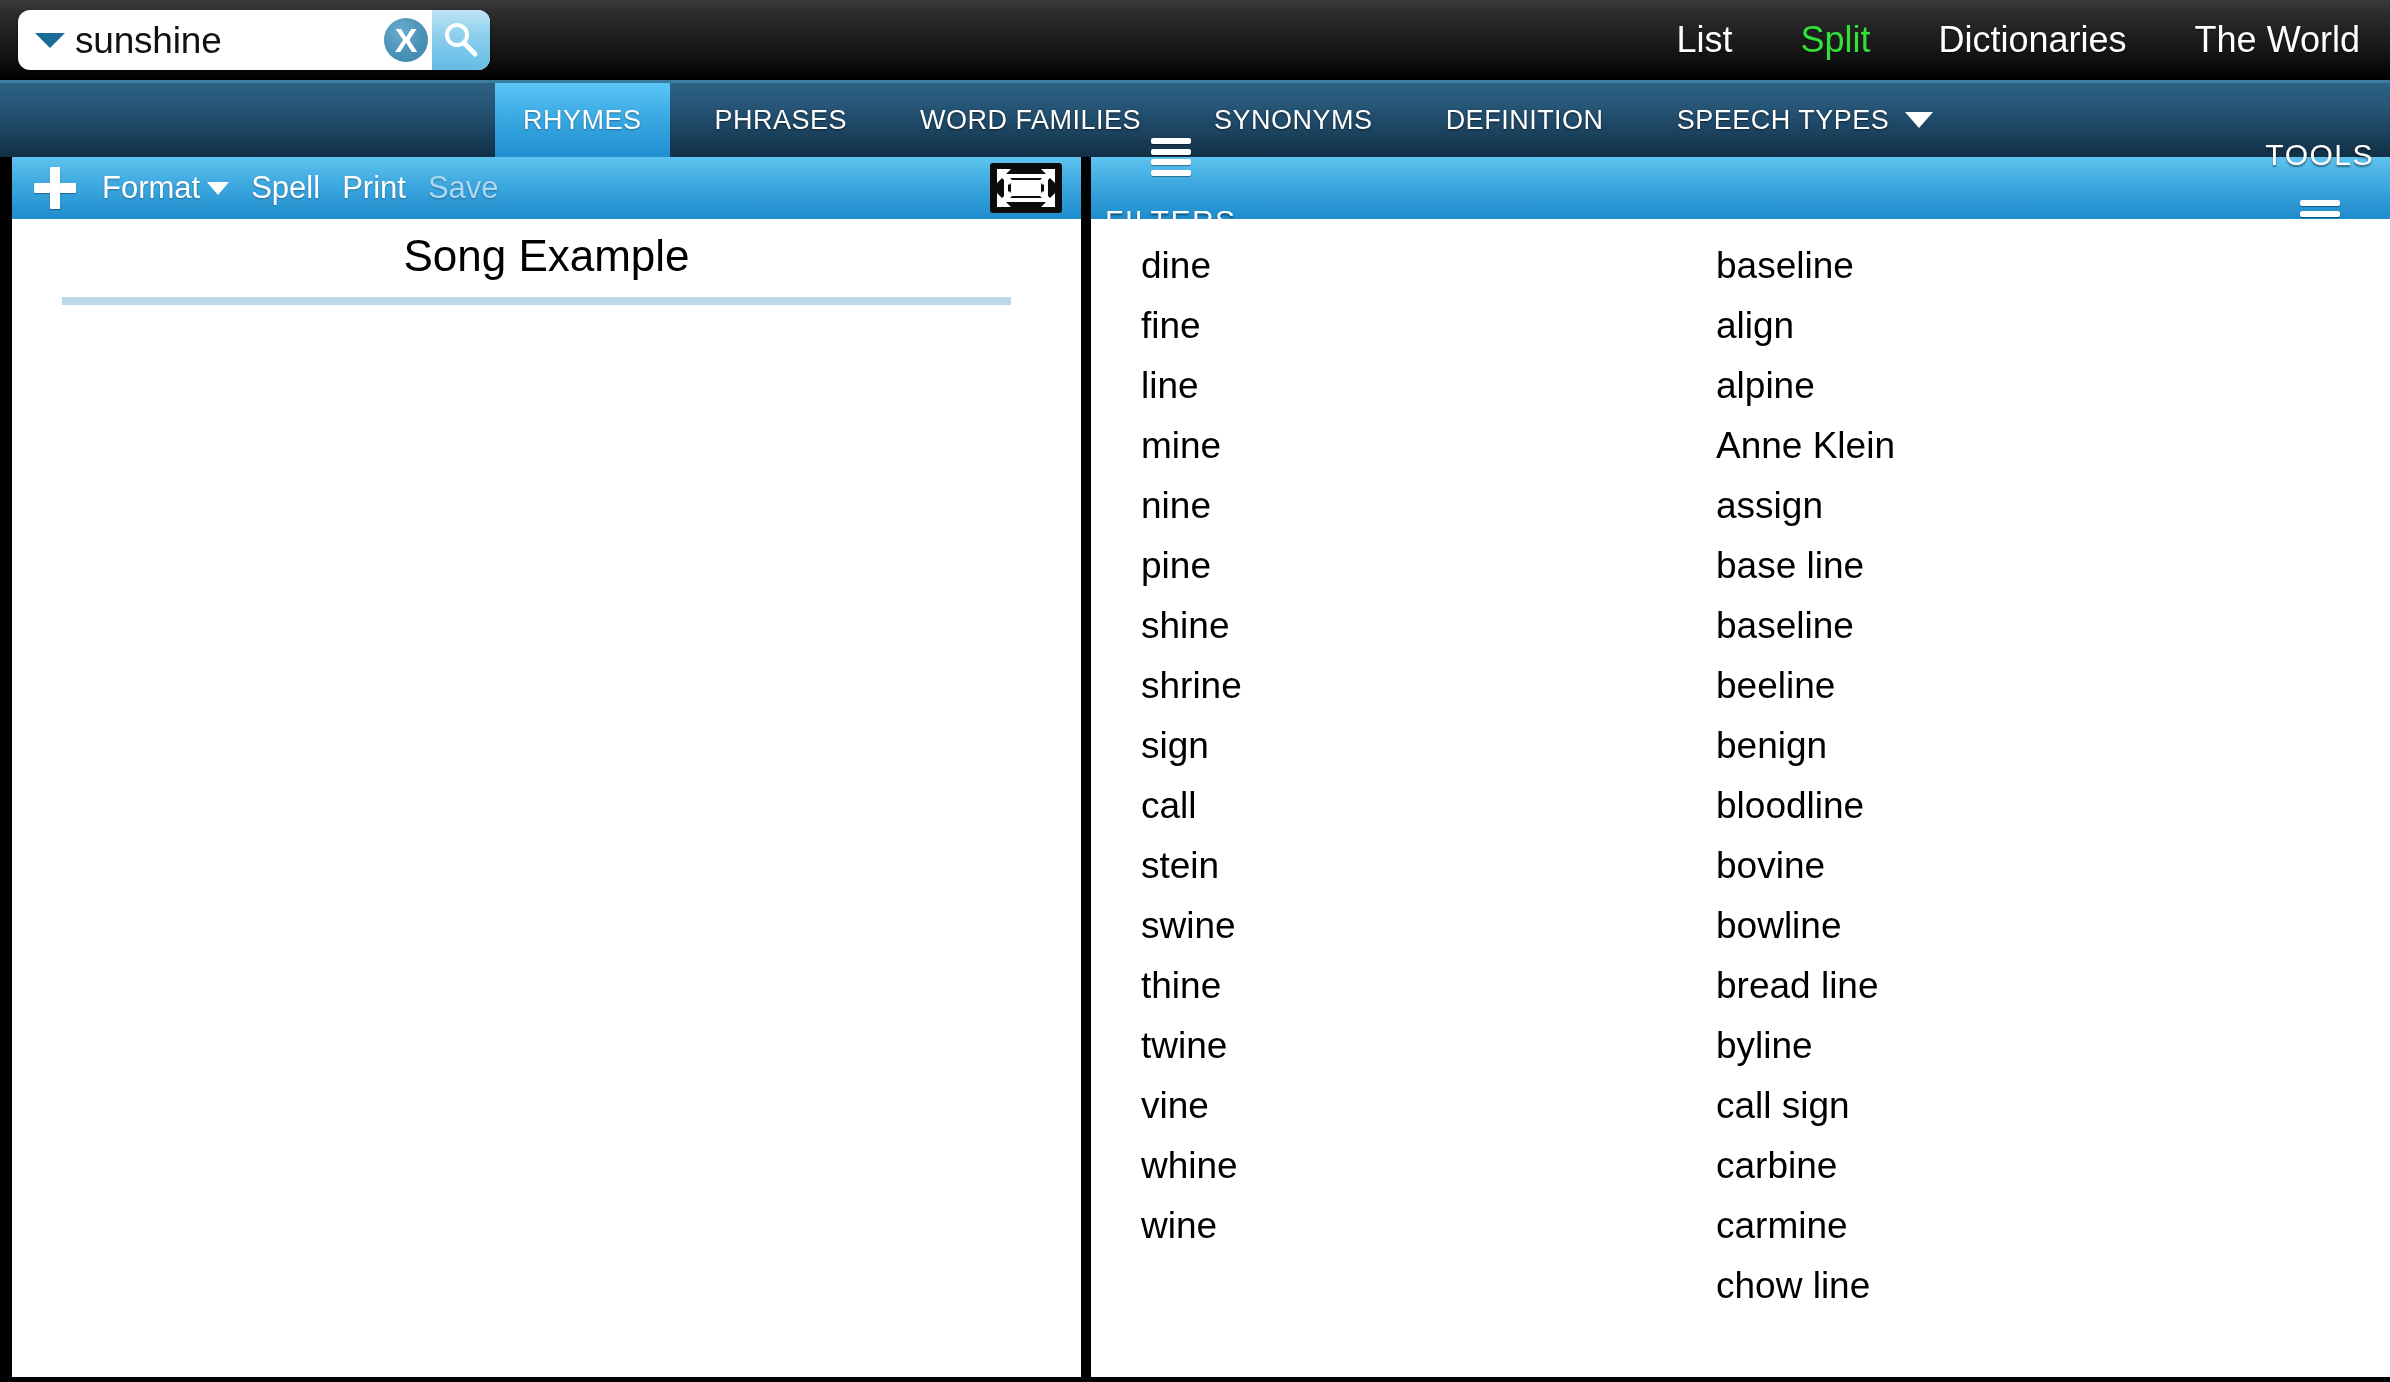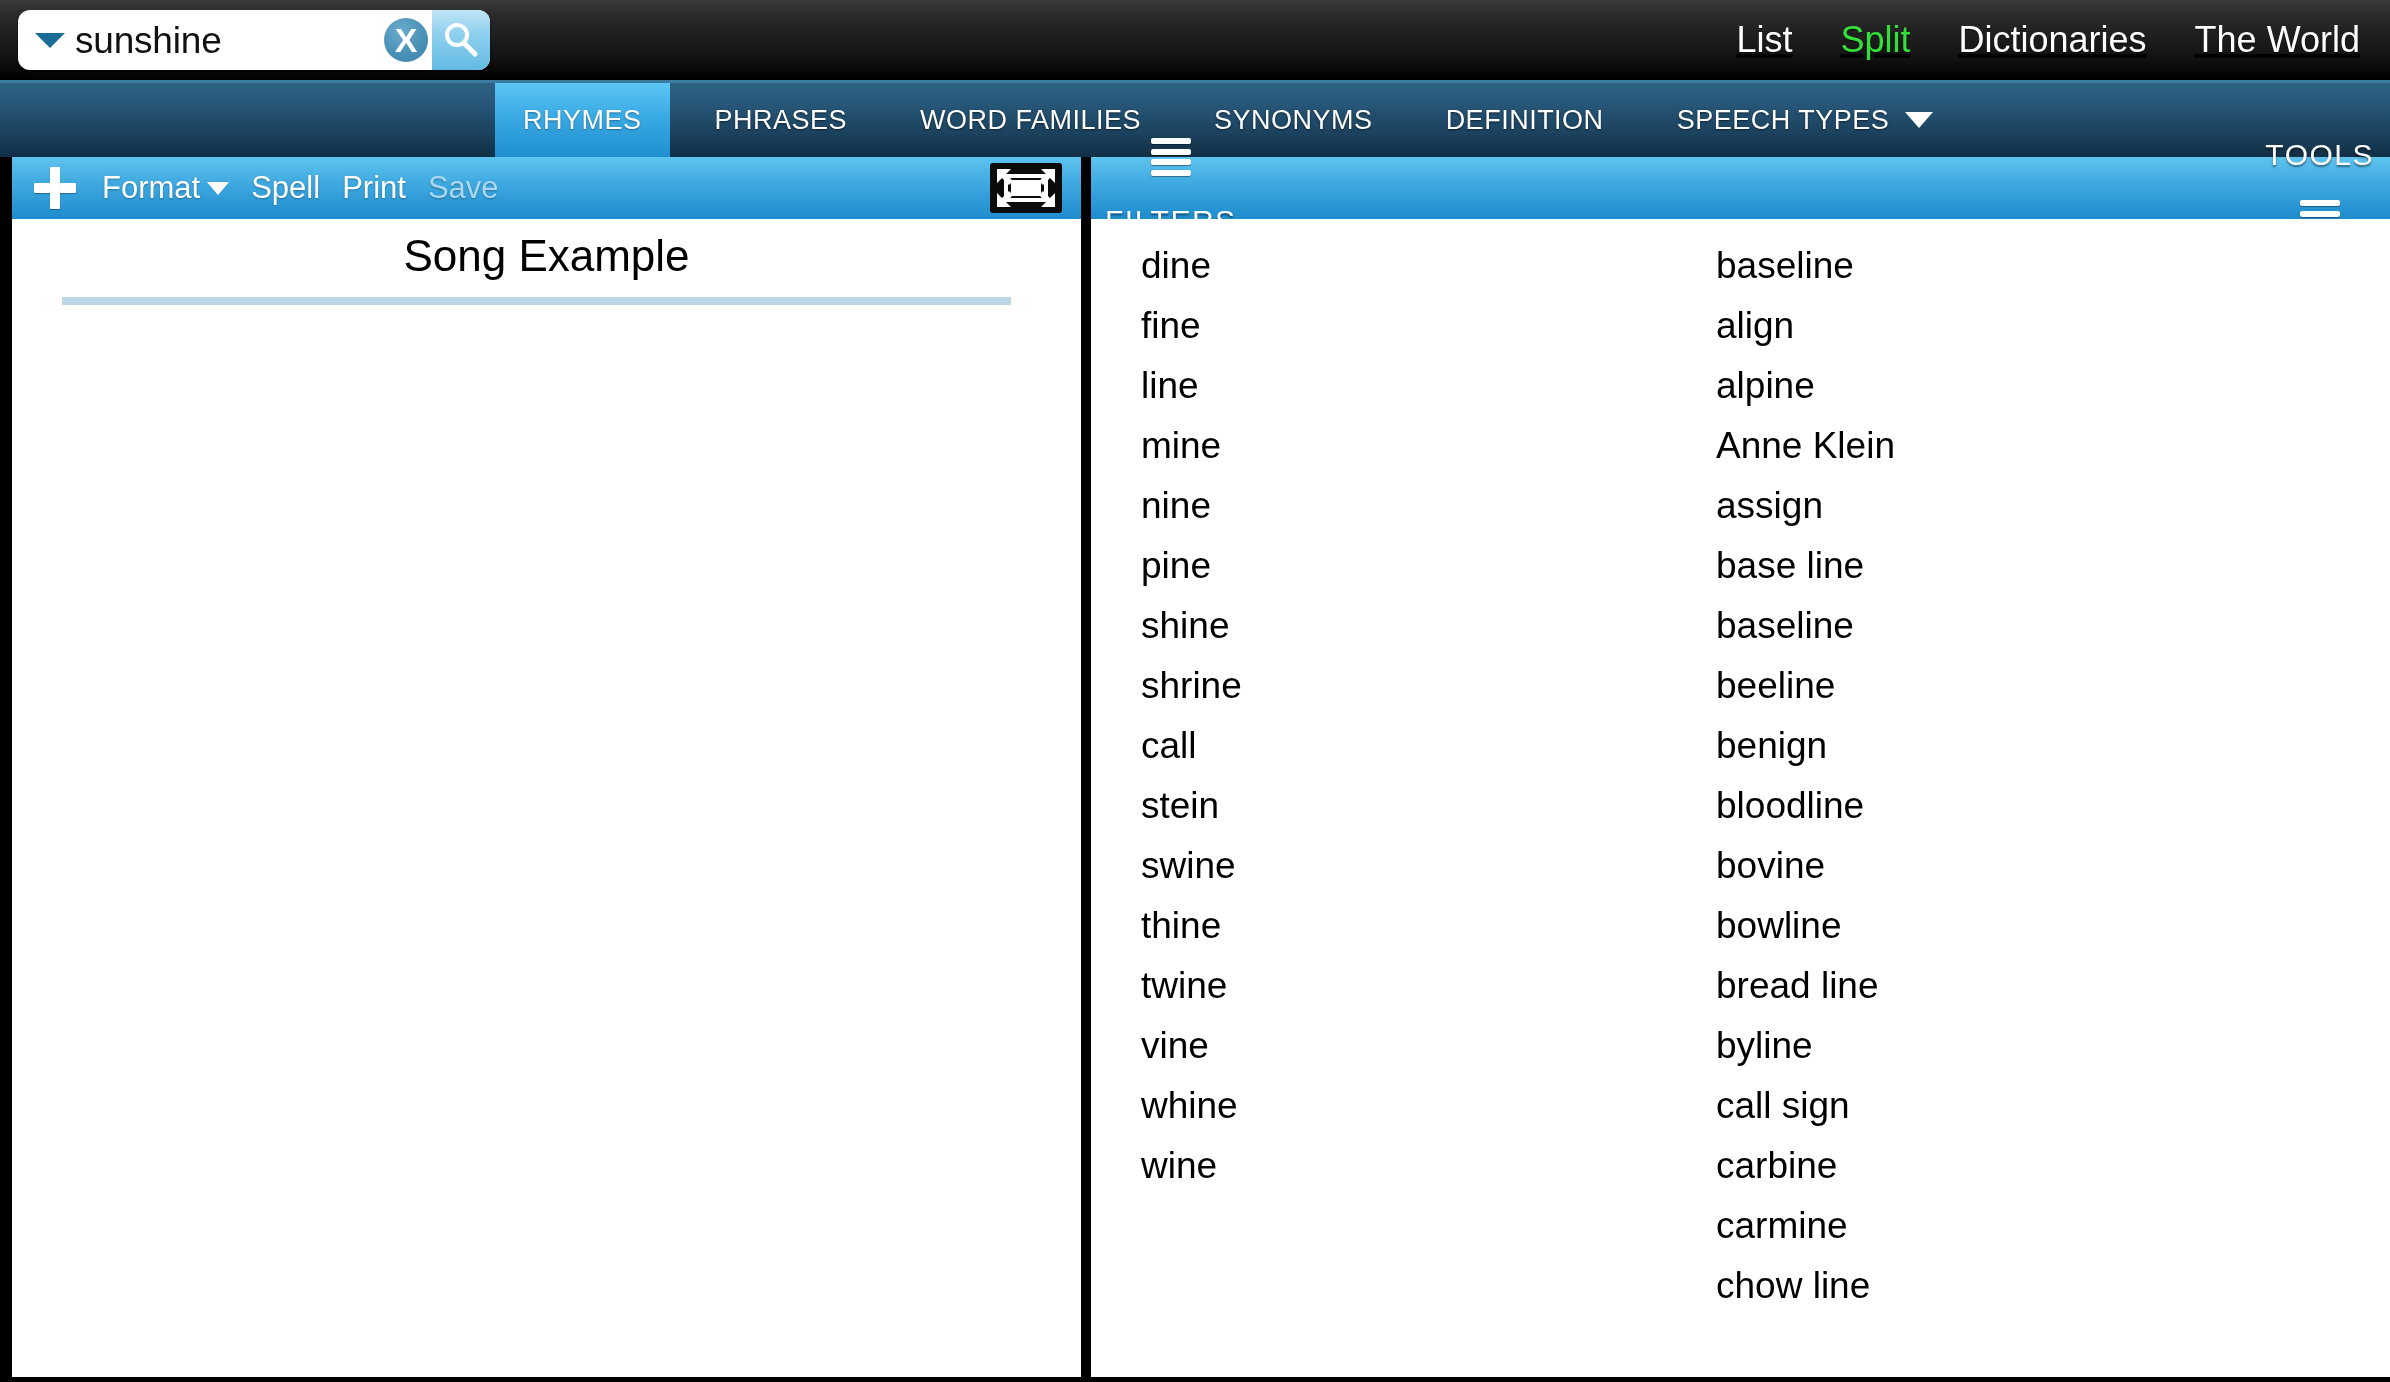--- a/index.html
+++ b/index.html
@@ -51,21 +51,21 @@
   }
   .search-go {
     flex: 0 0 auto;
     width: 58px; height: 60px;
     background: linear-gradient(to bottom, #bfe4f5 0%, #8ed0ee 40%, #63bbe4 100%);
     display: flex; align-items: center; justify-content: center;
   }
 
   .topnav {
     position: absolute; right: 30px; top: 0; height: 80px;
-    display: flex; align-items: center; gap: 48px; text-decoration: underline;
+    display: flex; align-items: center; gap: 68px;
   }
   .topnav .navitem {
     font-size: 36px; color: #ffffff; white-space: nowrap;
     text-shadow: 0 1px 1px rgba(0,0,0,0.7);
   }
   .topnav .navitem.active { color: #33e03b; }
 
   
   .tabbar {
     position: absolute; left: 0; top: 80px; width: 2390px; height: 77px;
@@ -315,20 +315,21 @@
     <div class="results-body">
       <div class="word-col col1">
         <span class="word-item">dine</span>
         <span class="word-item">fine</span>
         <span class="word-item">line</span>
         <span class="word-item">mine</span>
         <span class="word-item">nine</span>
         <span class="word-item">pine</span>
         <span class="word-item">shine</span>
         <span class="word-item">shrine</span>
+        <span class="word-item">sign</span>
         <span class="word-item">call</span>
         <span class="word-item">stein</span>
         <span class="word-item">swine</span>
         <span class="word-item">thine</span>
         <span class="word-item">twine</span>
         <span class="word-item">vine</span>
         <span class="word-item">whine</span>
         <span class="word-item">wine</span>
       </div>
       <div class="word-col col2">

